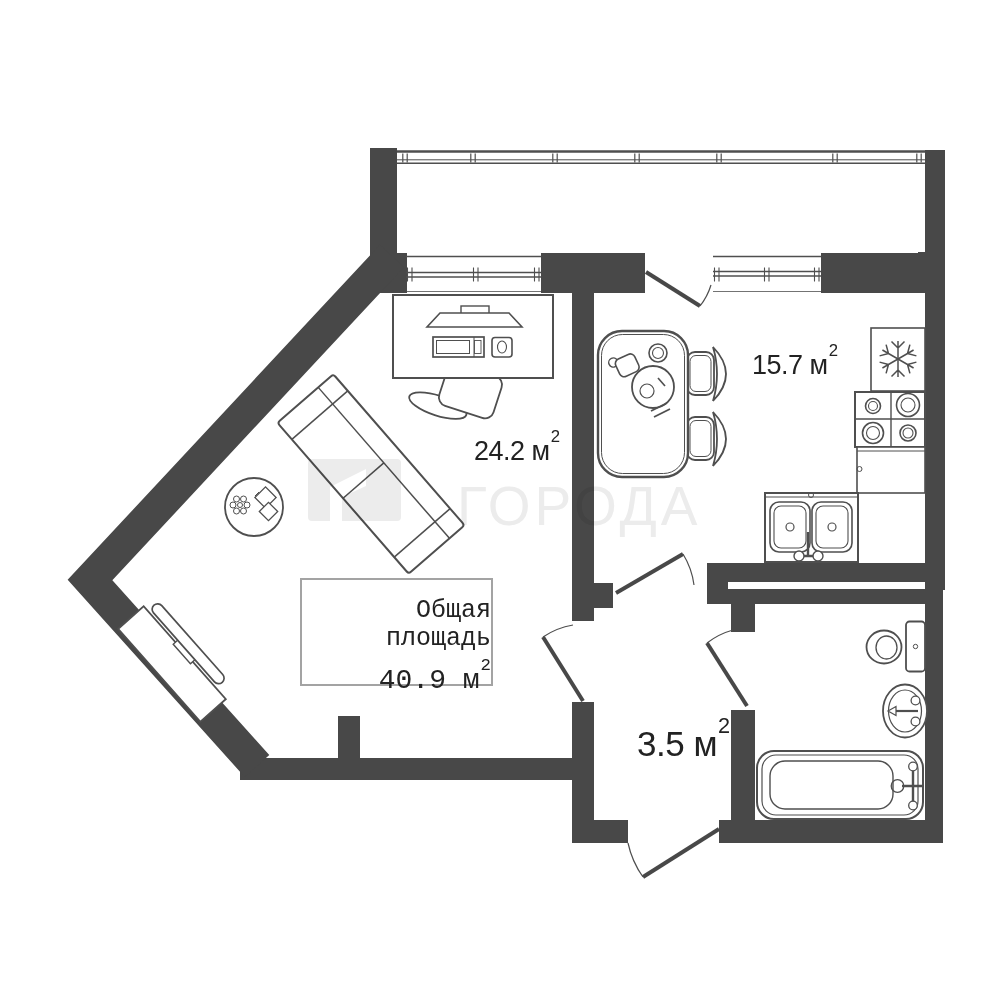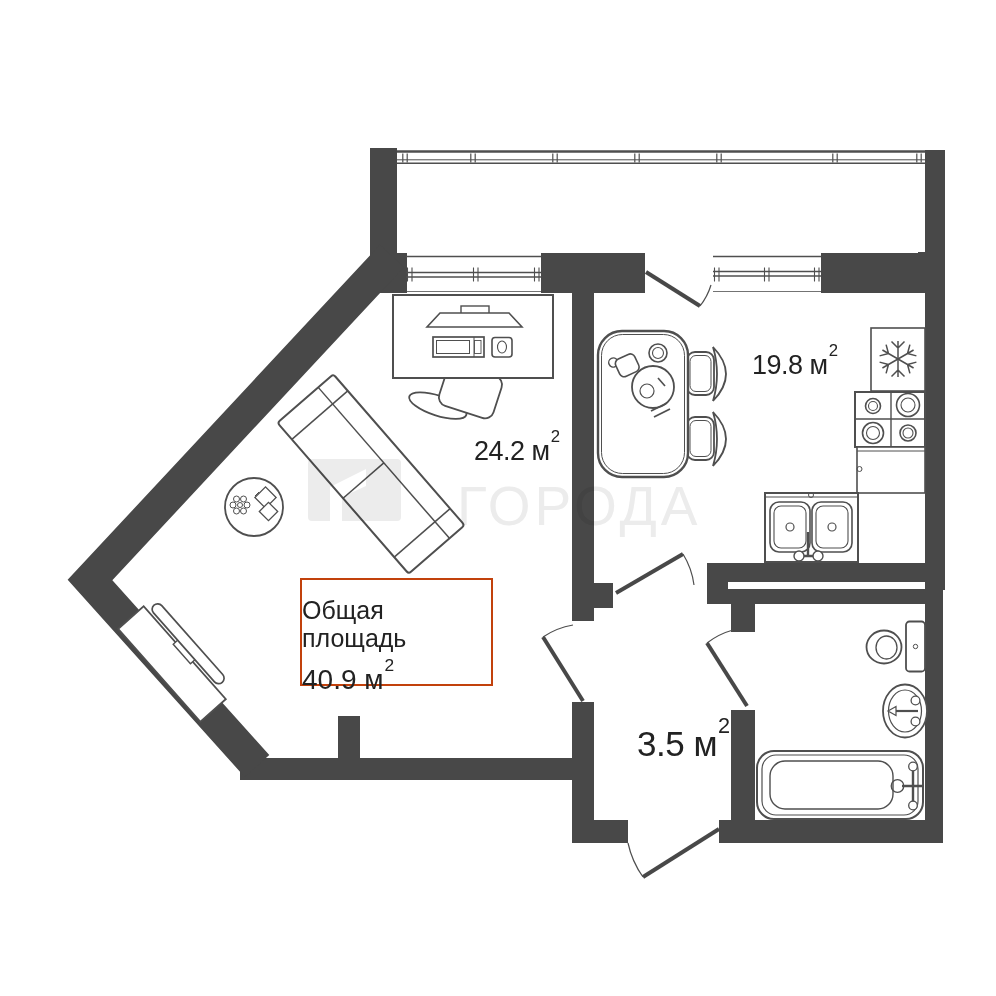--- a/index.html
+++ b/index.html
@@ -21,22 +21,22 @@
   .fwh{stroke:var(--line);fill:#ffffff;}
   .area-label{
     position:absolute;color:var(--text);font-size:27px;line-height:1;
     letter-spacing:-0.5px;white-space:nowrap;
   }
   .area-label sup, .total-box sup{
     font-size:0.62em;position:relative;top:-0.45em;margin-left:1px;
   }
   .total-box{
     position:absolute;left:300px;top:578px;width:193px;height:108px;
-    background:#ffffff;border:2px solid #c2410c;color:var(--text);
-    text-align:left;box-sizing:border-box;
+    background:#ffffff;border:2px solid #a3a3a3;color:var(--text);
+    text-align:right;box-sizing:border-box;font-family:Liberation Mono, monospace;
   }
   .total-box .tb-line1{margin-top:17px;font-size:25px;line-height:1.1;}
   .total-box .tb-line2{margin-top:13px;font-size:28px;line-height:1;}
   .watermark{
     position:absolute;left:8px;top:0;width:996px;height:996px;
     mix-blend-mode:multiply;pointer-events:none;
   }
   .wm-text{
     position:absolute;left:449px;top:479px;font-size:55px;line-height:1;
     letter-spacing:4px;color:var(--wm);font-weight:500;white-space:nowrap;
@@ -277,21 +277,21 @@
         <circle class="fwh" cx="913" cy="766.5" r="4.3" stroke-width="1.3"></circle>
         <circle class="fwh" cx="913" cy="805.5" r="4.3" stroke-width="1.3"></circle>
       </g>
     </g>
   </svg>
 
   <div class="area-label" style="left:474px;top:437px;">
     <span>24.2 м</span><sup>2</sup>
   </div>
   <div class="area-label" style="left:752px;top:351px;">
-    <span>19.8 м</span><sup>2</sup>
+    <span>15.7 м</span><sup>2</sup>
   </div>
   <div class="area-label" style="left:637px;top:725px;font-size:35px;">
     <span>3.5 м</span><sup>2</sup>
   </div>
 
   <div class="total-box">
     <div class="tb-line1">Общая площадь</div>
     <div class="tb-line2">
       <span>40.9 м</span><sup>2</sup>
     </div>

